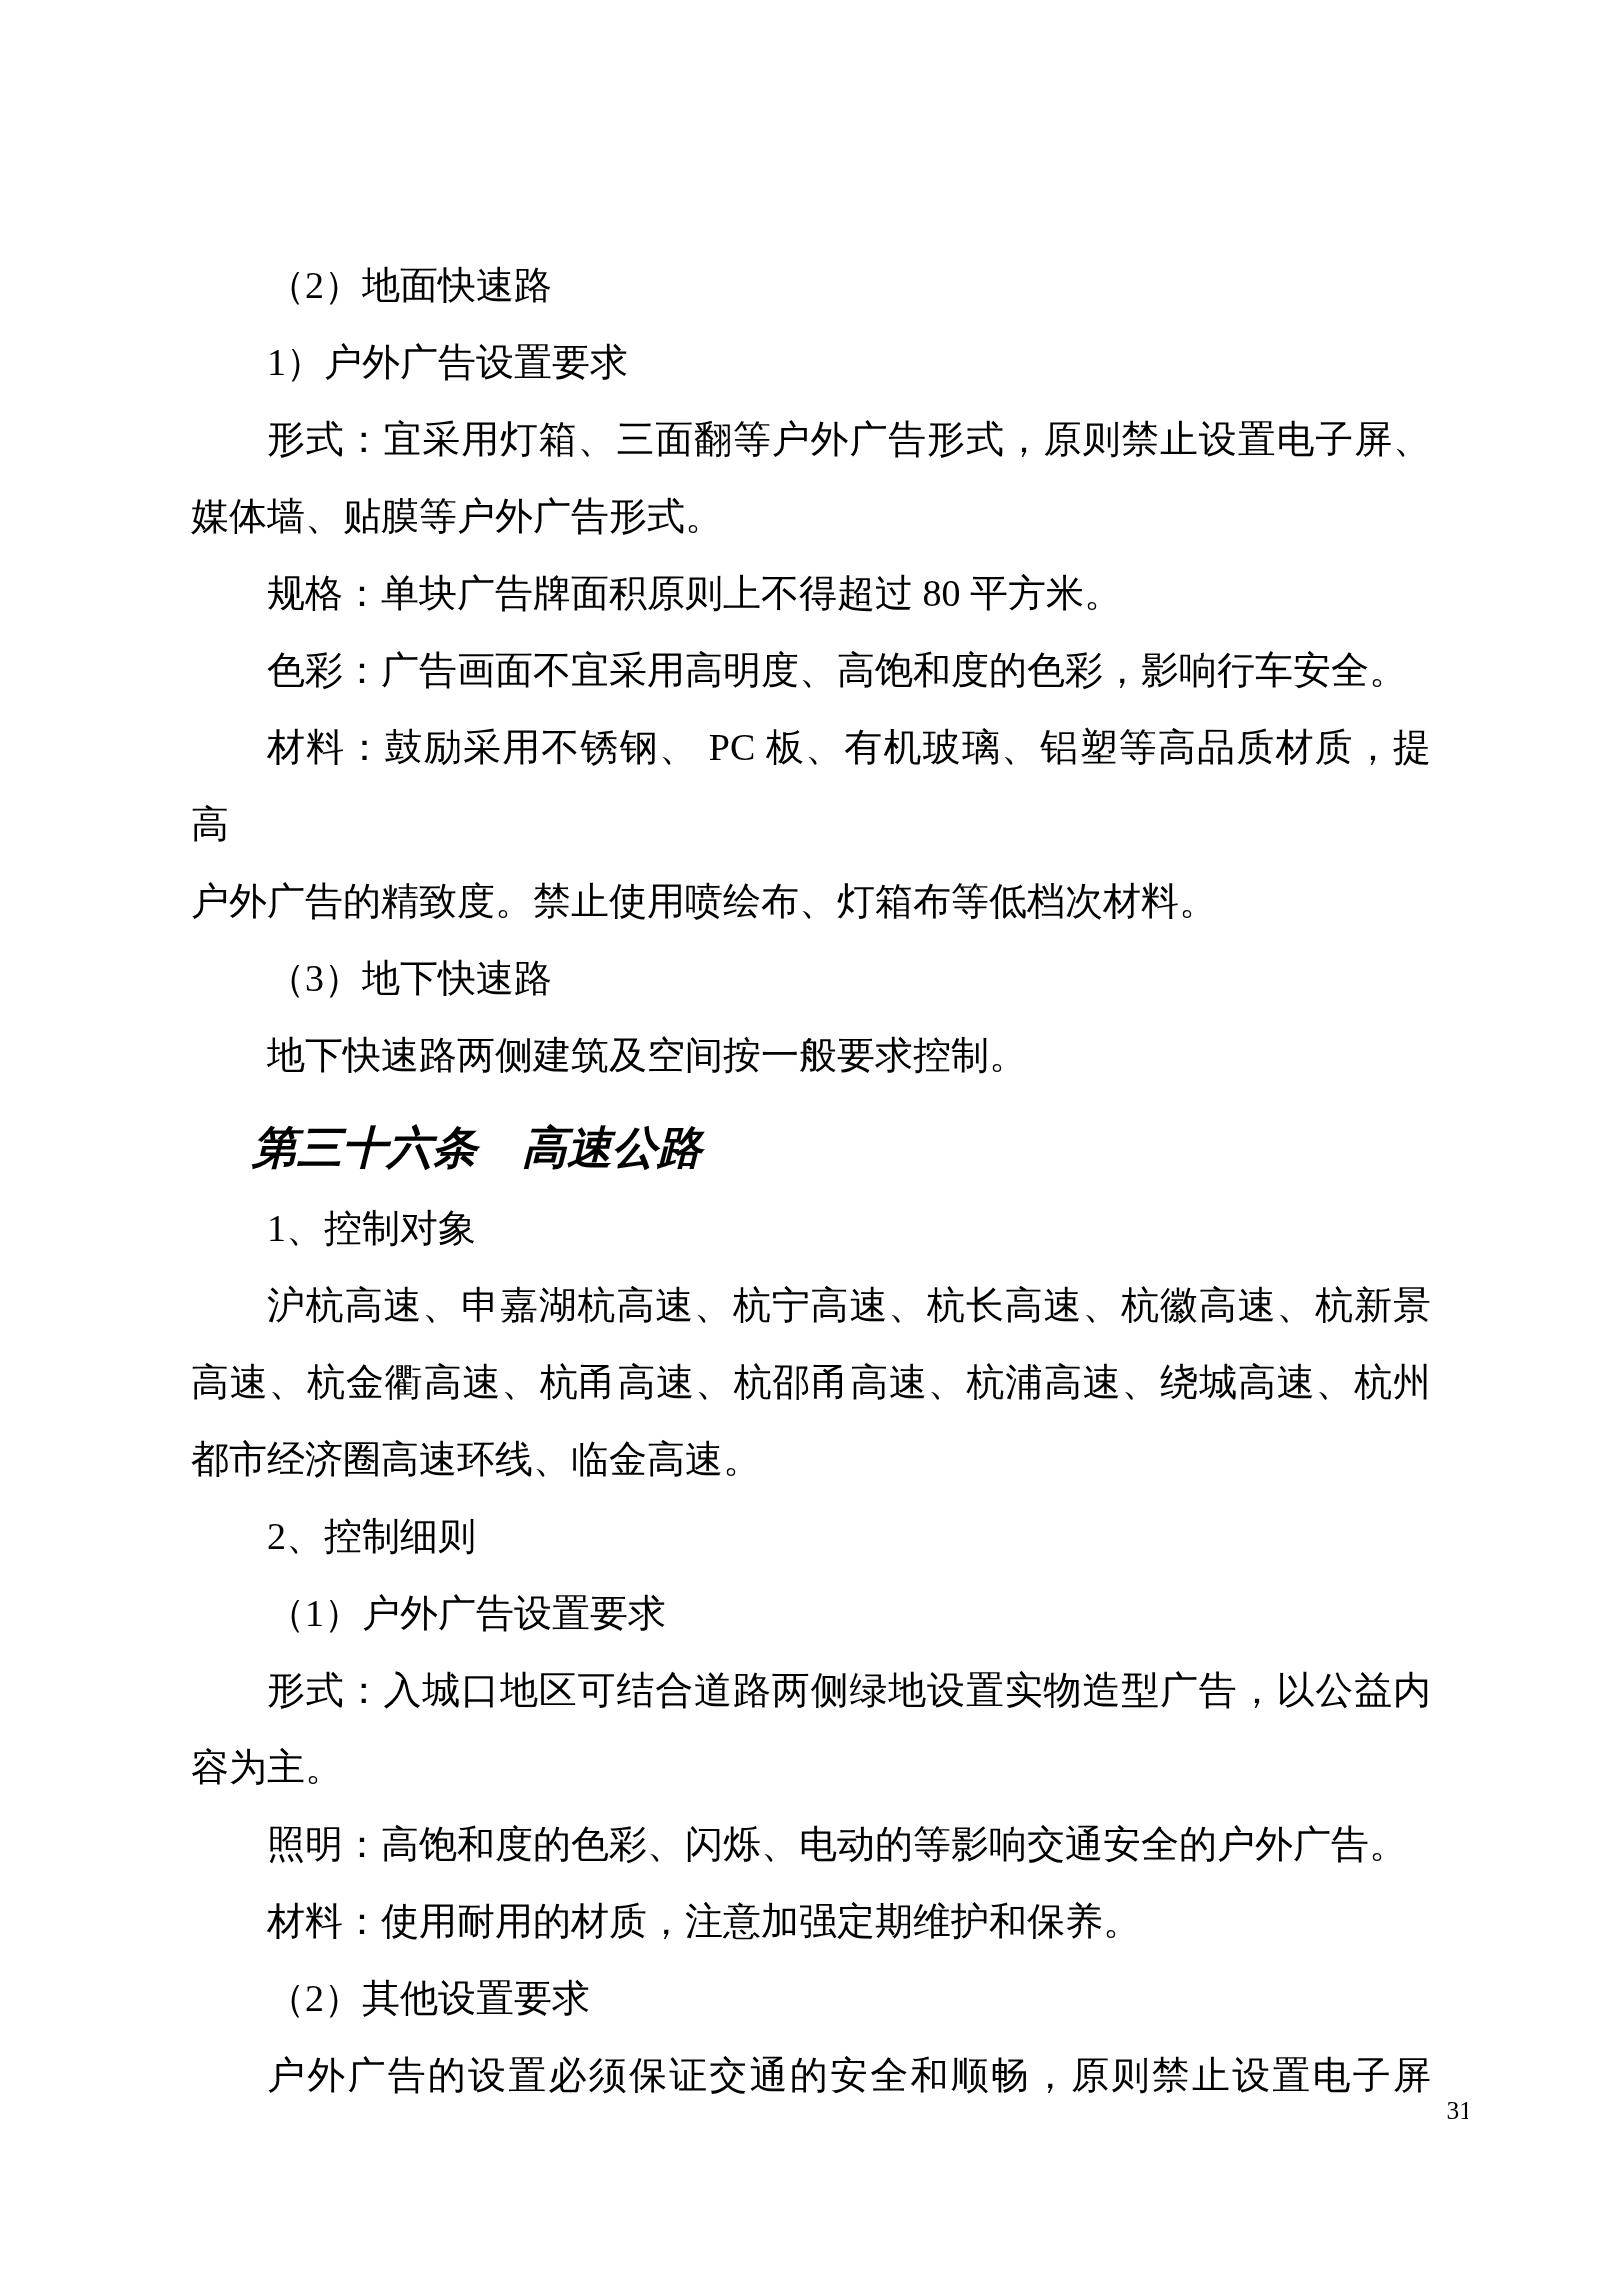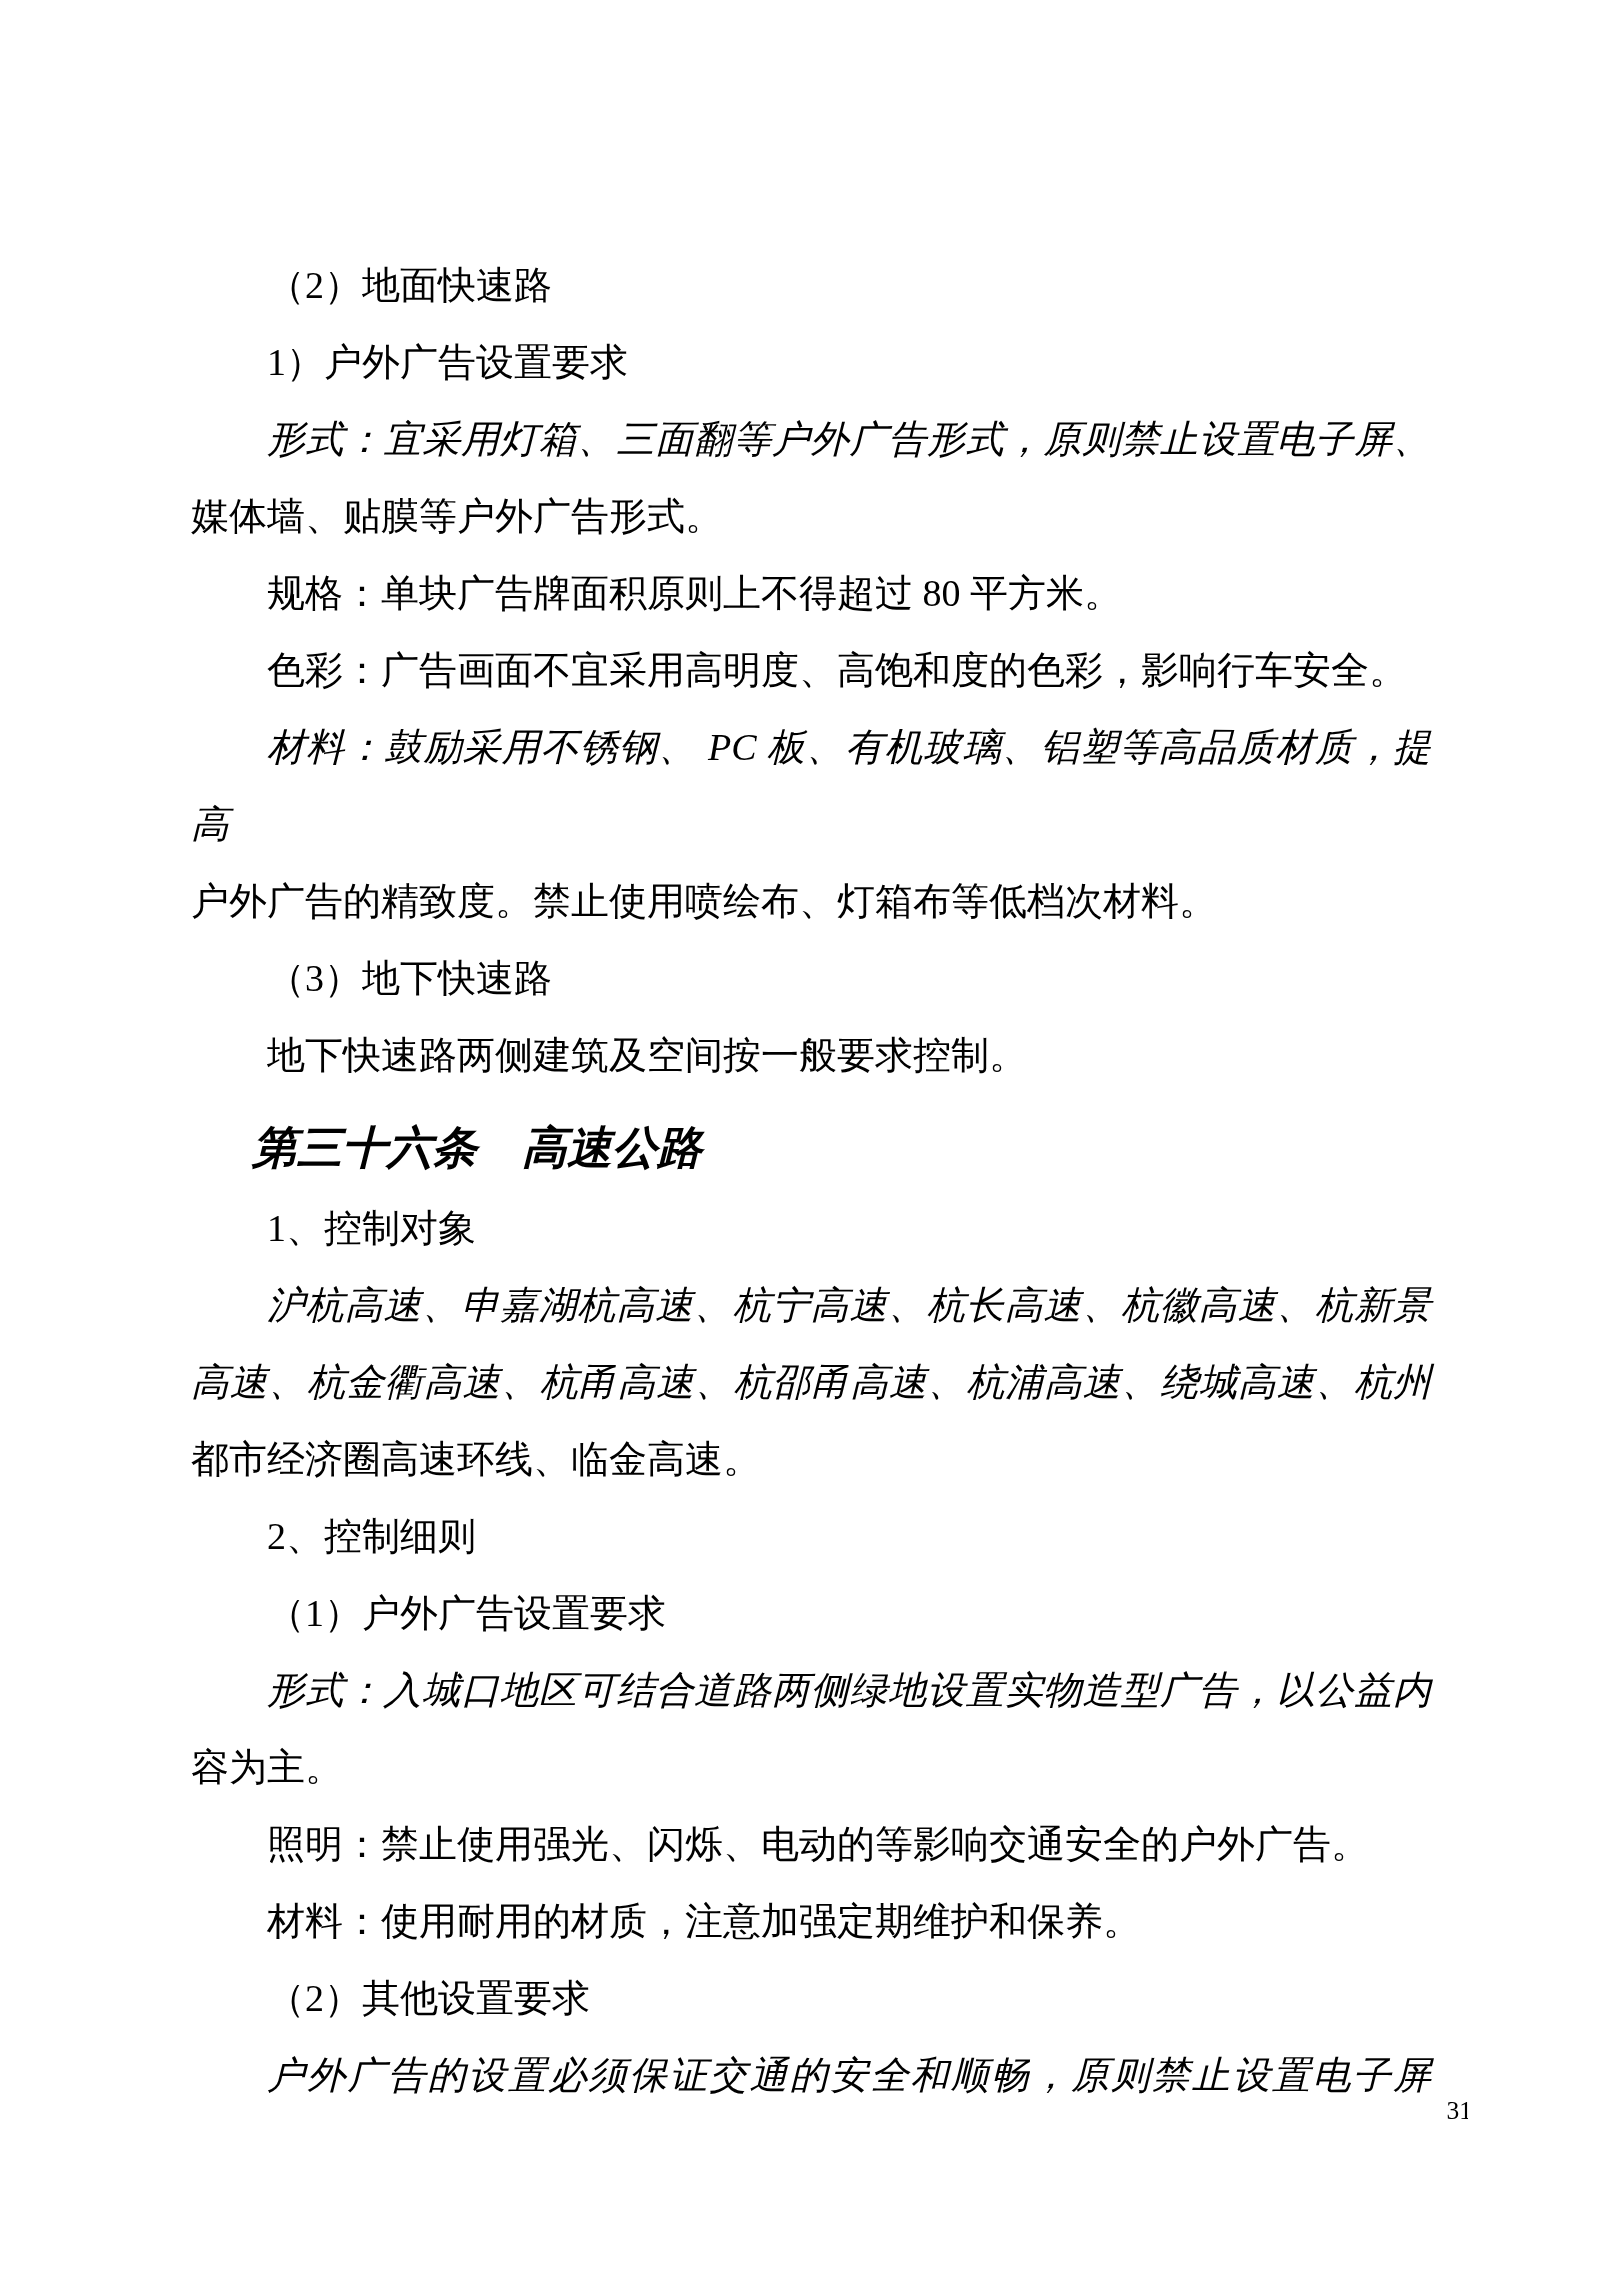--- a/index.html
+++ b/index.html
@@ -29,21 +29,20 @@
     color: #000000;
   }
   .indent {
     text-indent: 76px;
   }
   .fill {
     white-space: normal;
     text-align: justify;
     text-align-last: justify;
     text-justify: inter-ideograph;
-    font-style: italic;
   }
   .heading {
     font-family: "Liberation Sans", "DejaVu Sans", sans-serif;
     font-weight: bold;
     font-size: 45px;
     line-height: 84px;
     margin-top: 11.8px;
     text-indent: 61px;
     white-space: nowrap;
     color: #000000;
@@ -79,21 +78,21 @@
     <div class="heading">第三十六条　高速公路</div>
 
     <div class="line indent">1、控制对象</div>
     <div class="line indent fill">沪杭高速、申嘉湖杭高速、杭宁高速、杭长高速、杭徽高速、杭新景</div>
     <div class="line fill">高速、杭金衢高速、杭甬高速、杭邵甬高速、杭浦高速、绕城高速、杭州</div>
     <div class="line">都市经济圈高速环线、临金高速。</div>
     <div class="line indent">2、控制细则</div>
     <div class="line indent">（1）户外广告设置要求</div>
     <div class="line indent fill">形式：入城口地区可结合道路两侧绿地设置实物造型广告，以公益内</div>
     <div class="line">容为主。</div>
-    <div class="line indent">照明：禁止使用强光、闪烁、电动的等影响交通安全的户外广告。</div>
+    <div class="line indent">照明：高饱和度的色彩、闪烁、电动的等影响交通安全的户外广告。</div>
     <div class="line indent">材料：使用耐用的材质，注意加强定期维护和保养。</div>
     <div class="line indent">（2）其他设置要求</div>
     <div class="line indent fill">户外广告的设置必须保证交通的安全和顺畅，原则禁止设置电子屏</div>
   </div>
 
   <div class="footer">31</div>
 </div>
 
 
 </body></html>

